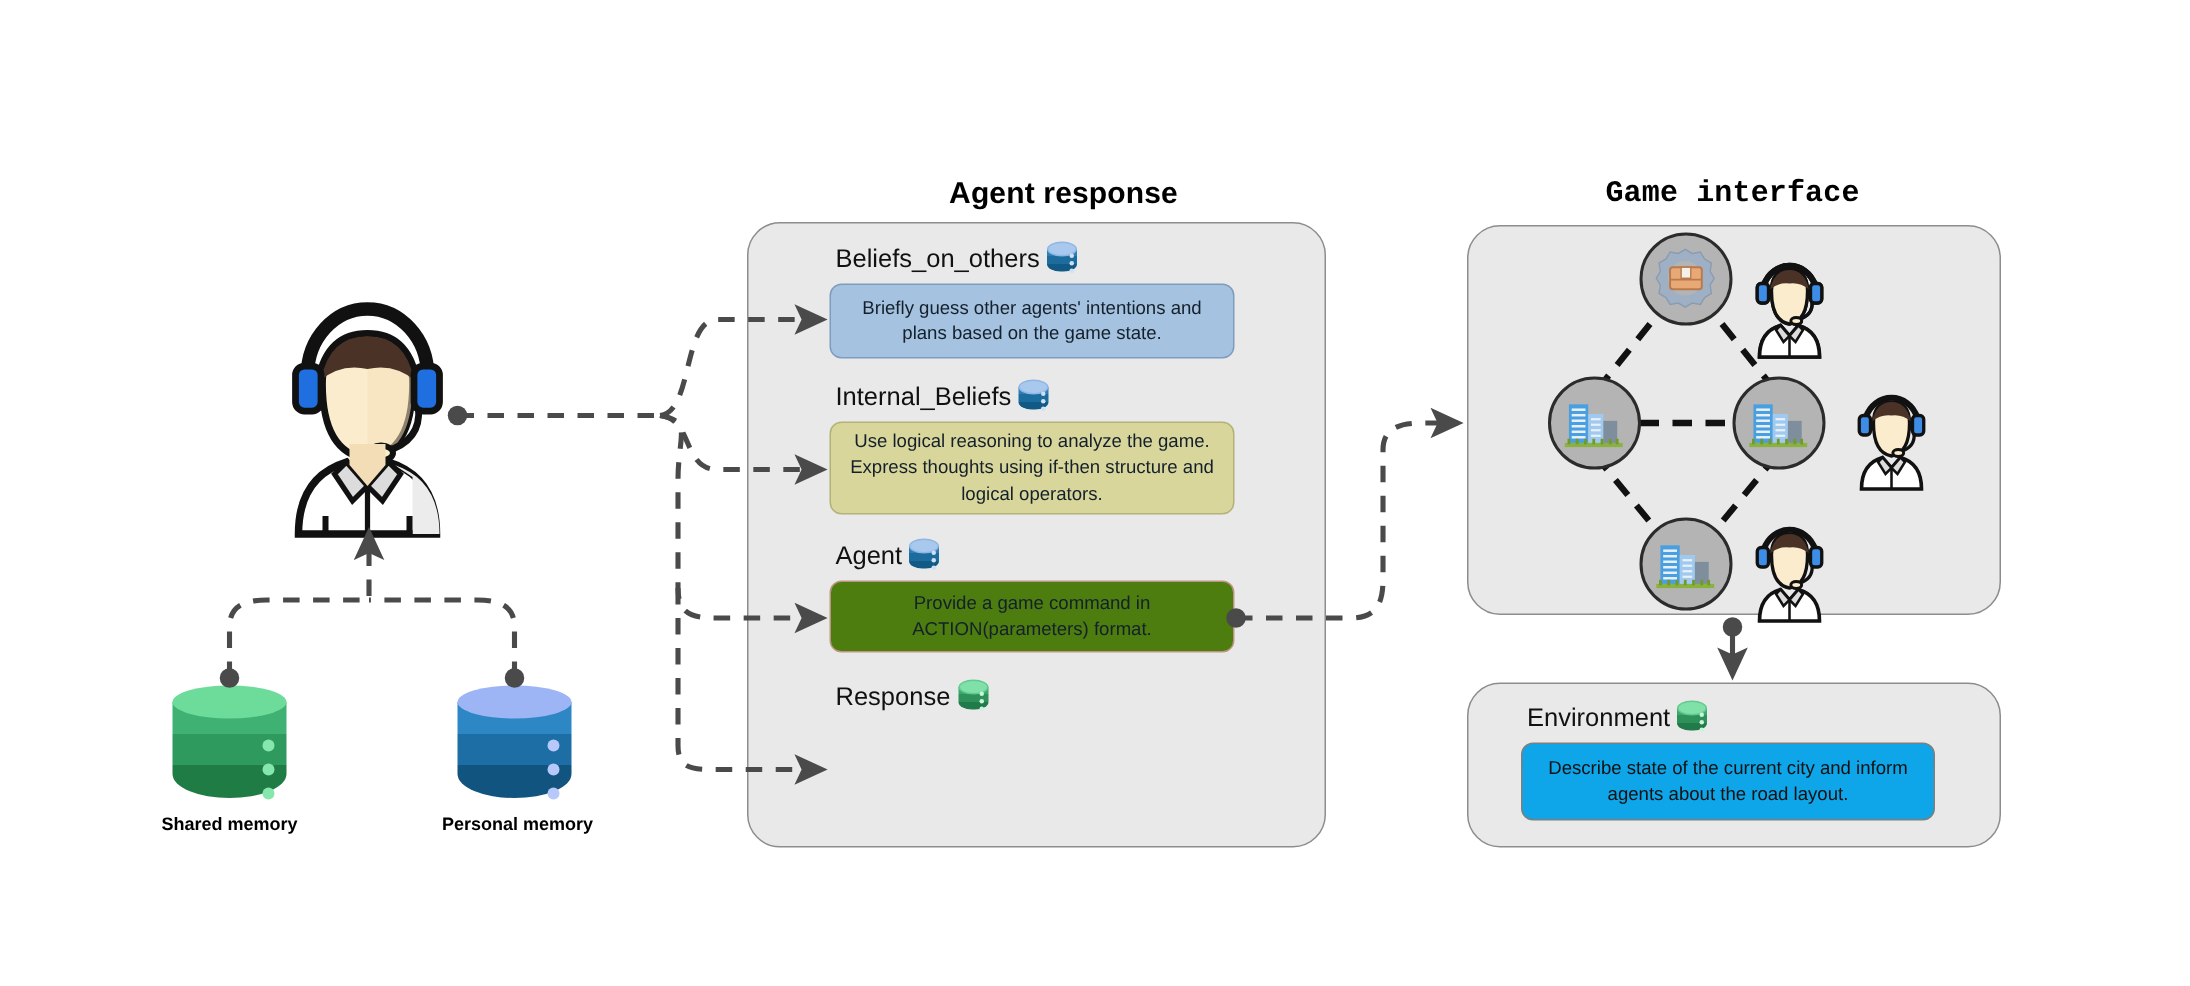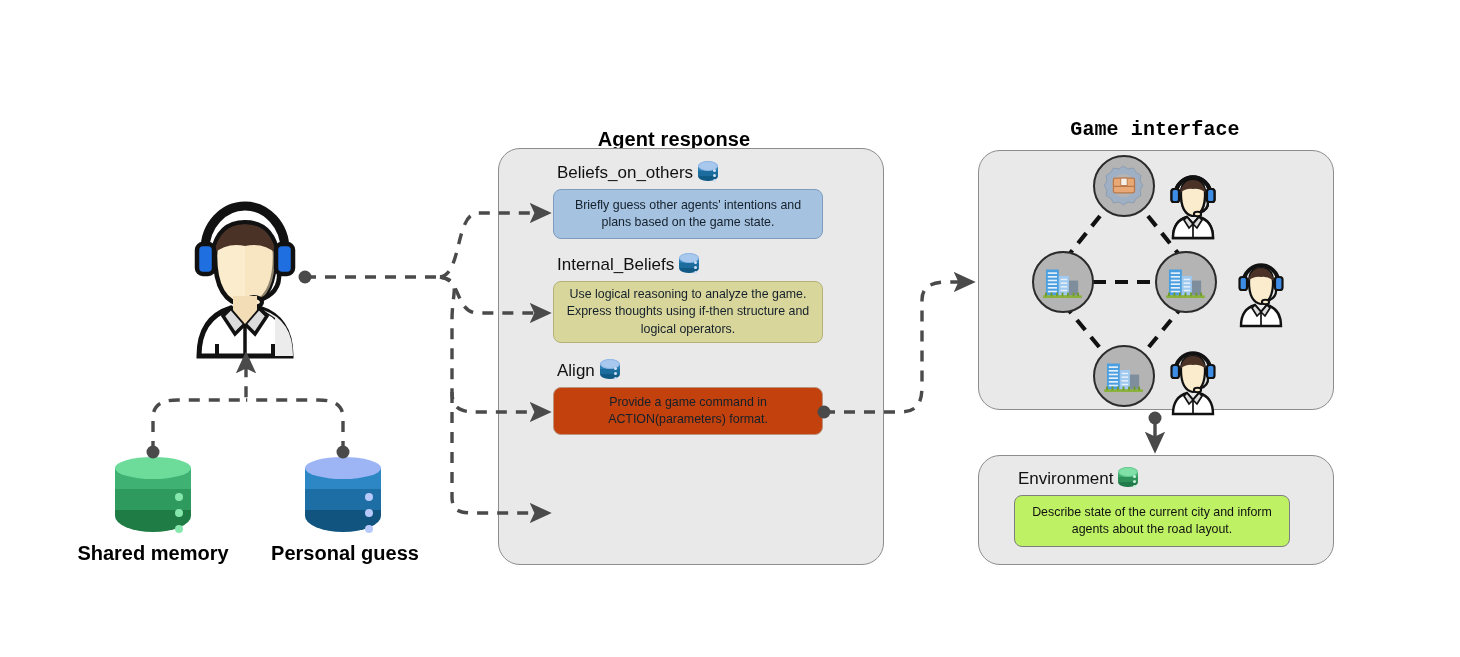--- a/index.html
+++ b/index.html
@@ -3,35 +3,35 @@
 <meta charset="utf-8">
 <style>
   html,body{margin:0;padding:0;background:#ffffff;}
   body{width:1460px;height:657px;position:relative;overflow:hidden;
        font-family:"Liberation Sans","DejaVu Sans",sans-serif;color:#111;}
   .stage{position:absolute;left:0;top:0;width:1460px;height:657px;}
   svg.layer{position:absolute;left:0;top:0;width:1460px;height:657px;pointer-events:none;}
 
   .ttl{position:absolute;font-weight:bold;font-size:20px;color:#000;letter-spacing:.1px;
        text-align:center;white-space:nowrap;}
-  .memlbl{position:absolute;font-weight:bold;font-size:20px;color:#000;text-align:center;white-space:nowrap;}
+  .memlbl{position:absolute;font-weight:bold;font-size:12px;color:#000;text-align:center;white-space:nowrap;}
 
   .panel{position:absolute;background:#e9e9e9;border:1.3px solid #8d8d8d;border-radius:22px;}
 
   .slot{position:absolute;}
   .slot-head{display:flex;align-items:center;gap:5px;height:24px;margin-bottom:5px;padding-left:4px;}
   .slot-name{font-size:17px;color:#111;white-space:nowrap;line-height:1;}
   .box{border:1px solid #9a9a9a;border-radius:8px;display:flex;align-items:center;
        justify-content:center;text-align:center;font-size:12.4px;line-height:1.38;color:#14202b;
        padding:6px 10px;box-sizing:border-box;}
   .box.blue{background:#a5c2e0;border-color:#7e9dbe;}
   .box.olive{background:#d9d69b;border-color:#b5b279;}
-  .box.salmon{background:#c2410c;border-color:#bb9582;}
+  .box.salmon{background:#4d7c0f;border-color:#bb9582;}
   .box.green{background:#aed6bc;border-color:#8dba9c;}
-  .box.gray{background:#bef264;border-color:#7e7e7e;color:#111;}
+  .box.gray{background:#0ea5e9;border-color:#7e7e7e;color:#111;}
 
   
   .db{position:relative;display:inline-block;width:20px;height:22px;flex:0 0 auto;}
   .db i{position:absolute;left:0;right:0;display:block;}
   .db .body{top:5px;height:15px;border-radius:0 0 9px 9px/0 0 5px 5px;}
   .db .top{top:0;height:10px;border-radius:50%;}
   .db .dot{left:auto;right:2.5px;width:3px;height:3px;border-radius:50%;background:#cfe0f5;}
   .db.blue .body{background:linear-gradient(#2b7fb5 0 33%,#1d6c9e 33% 66%,#125a86 66% 100%);}
   .db.blue .top{background:#a8c8ee;border:1px solid #8fb6e4;box-sizing:border-box;}
   .db.green .body{background:linear-gradient(#3aa86a 0 33%,#2d9159 33% 66%,#217a49 66% 100%);}
@@ -52,21 +52,21 @@
 
   
   .node{position:absolute;width:62px;height:62px;border-radius:50%;background:#b4b4b4;
         border:2.5px solid #2b2b2b;box-sizing:border-box;overflow:hidden;}
 </style>
 </head>
 <body>
 
 <div class="stage">
 
-  <div class="ttl" style="left:524px;top:118px;width:300px;margin-top:10px;">Agent response</div>
+  <div class="ttl" style="left:559px;top:118px;width:300px;">Agent response</div>
   <div class="ttl" style="left:1005px;top:118px;width:300px;font-family:Liberation Mono, monospace;">Game interface</div>
 
   <svg class="layer" style="z-index:3" viewBox="0 0 1460 657">
     <g transform="translate(193,198)">
 
       <path d="M12,52 A40,44 0 0 1 92,52" fill="none" stroke="#111" stroke-width="9"></path>
 
       <path d="M17,62 A35,38 0 0 1 87,62 L87,70 L17,70 Z" fill="#4a3227"></path>
 
       <path d="M22,58 q0,46 30,50 q30,-4 30,-50 q0,-32 -30,-32 q-30,0 -30,32 Z" fill="#fbeccd" stroke="#111" stroke-width="4.5"></path>
@@ -101,21 +101,21 @@
       <div class="cdot" style="top:68px;"></div>
   </div>
   <div class="cyl blue" style="left:305px;top:457px;">
     <div class="cbody"></div>
       <div class="ctop"></div>
     <div class="cdot" style="top:36px;"></div>
       <div class="cdot" style="top:52px;"></div>
       <div class="cdot" style="top:68px;"></div>
   </div>
   <div class="memlbl" style="left:63px;top:542px;width:180px;">Shared memory</div>
-  <div class="memlbl" style="left:250px;top:542px;width:190px;">Personal guess</div>
+  <div class="memlbl" style="left:250px;top:542px;width:190px;">Personal memory</div>
 
   <div class="panel" style="left:498px;top:148px;width:384px;height:415px;"></div>
   <div class="panel" style="left:978px;top:150px;width:354px;height:258px;"></div>
   <div class="panel" style="left:978px;top:455px;width:354px;height:108px;"></div>
 
   <svg class="layer" style="z-index:4" viewBox="0 0 1460 657">
     <defs>
       <marker id="ah" markerWidth="7" markerHeight="7" refX="5.4" refY="3" orient="auto">
         <path d="M0,0 L6.5,3 L0,6 L1.4,3 Z" fill="#4a4a4a"></path>
       </marker>
@@ -169,33 +169,43 @@
         <i class="dot" style="top:8px;"></i>
           <i class="dot" style="top:13px;"></i>
           <i class="dot" style="top:18px;"></i>
       </span>
     </div>
     <div class="box blue" style="width:270px;height:50px;">Briefly guess other agents' intentions and plans based on the game state.</div>
   </div>
 
   <div class="slot" style="left:553px;top:358px;width:270px;">
     <div class="slot-head">
-      <span class="slot-name">Align</span>
+      <span class="slot-name">Agent</span>
       <span class="db blue">
         <i class="body"></i>
           <i class="top"></i>
         <i class="dot" style="top:8px;"></i>
           <i class="dot" style="top:13px;"></i>
           <i class="dot" style="top:18px;"></i>
       </span>
     </div>
     <div class="box salmon" style="width:270px;height:48px;">Provide a game command in ACTION(parameters) format.</div>
   </div>
 
   <div class="slot" style="left:553px;top:452px;width:270px;">
+    <div class="slot-head">
+      <span class="slot-name">Response</span>
+      <span class="db green">
+        <i class="body"></i>
+          <i class="top"></i>
+        <i class="dot" style="top:8px;"></i>
+          <i class="dot" style="top:13px;"></i>
+          <i class="dot" style="top:18px;"></i>
+      </span>
+    </div>
   </div>
 
   <svg class="layer" style="z-index:5" viewBox="0 0 1460 657">
     <g stroke="#111" stroke-width="4.2" fill="none" stroke-dasharray="13,9">
       <path d="M1100,216 L1063,262"></path>
       <path d="M1148,216 L1185,262"></path>
       <path d="M1093,282 L1155,282"></path>
       <path d="M1063,303 L1100,348"></path>
       <path d="M1185,303 L1148,348"></path>
     </g>

